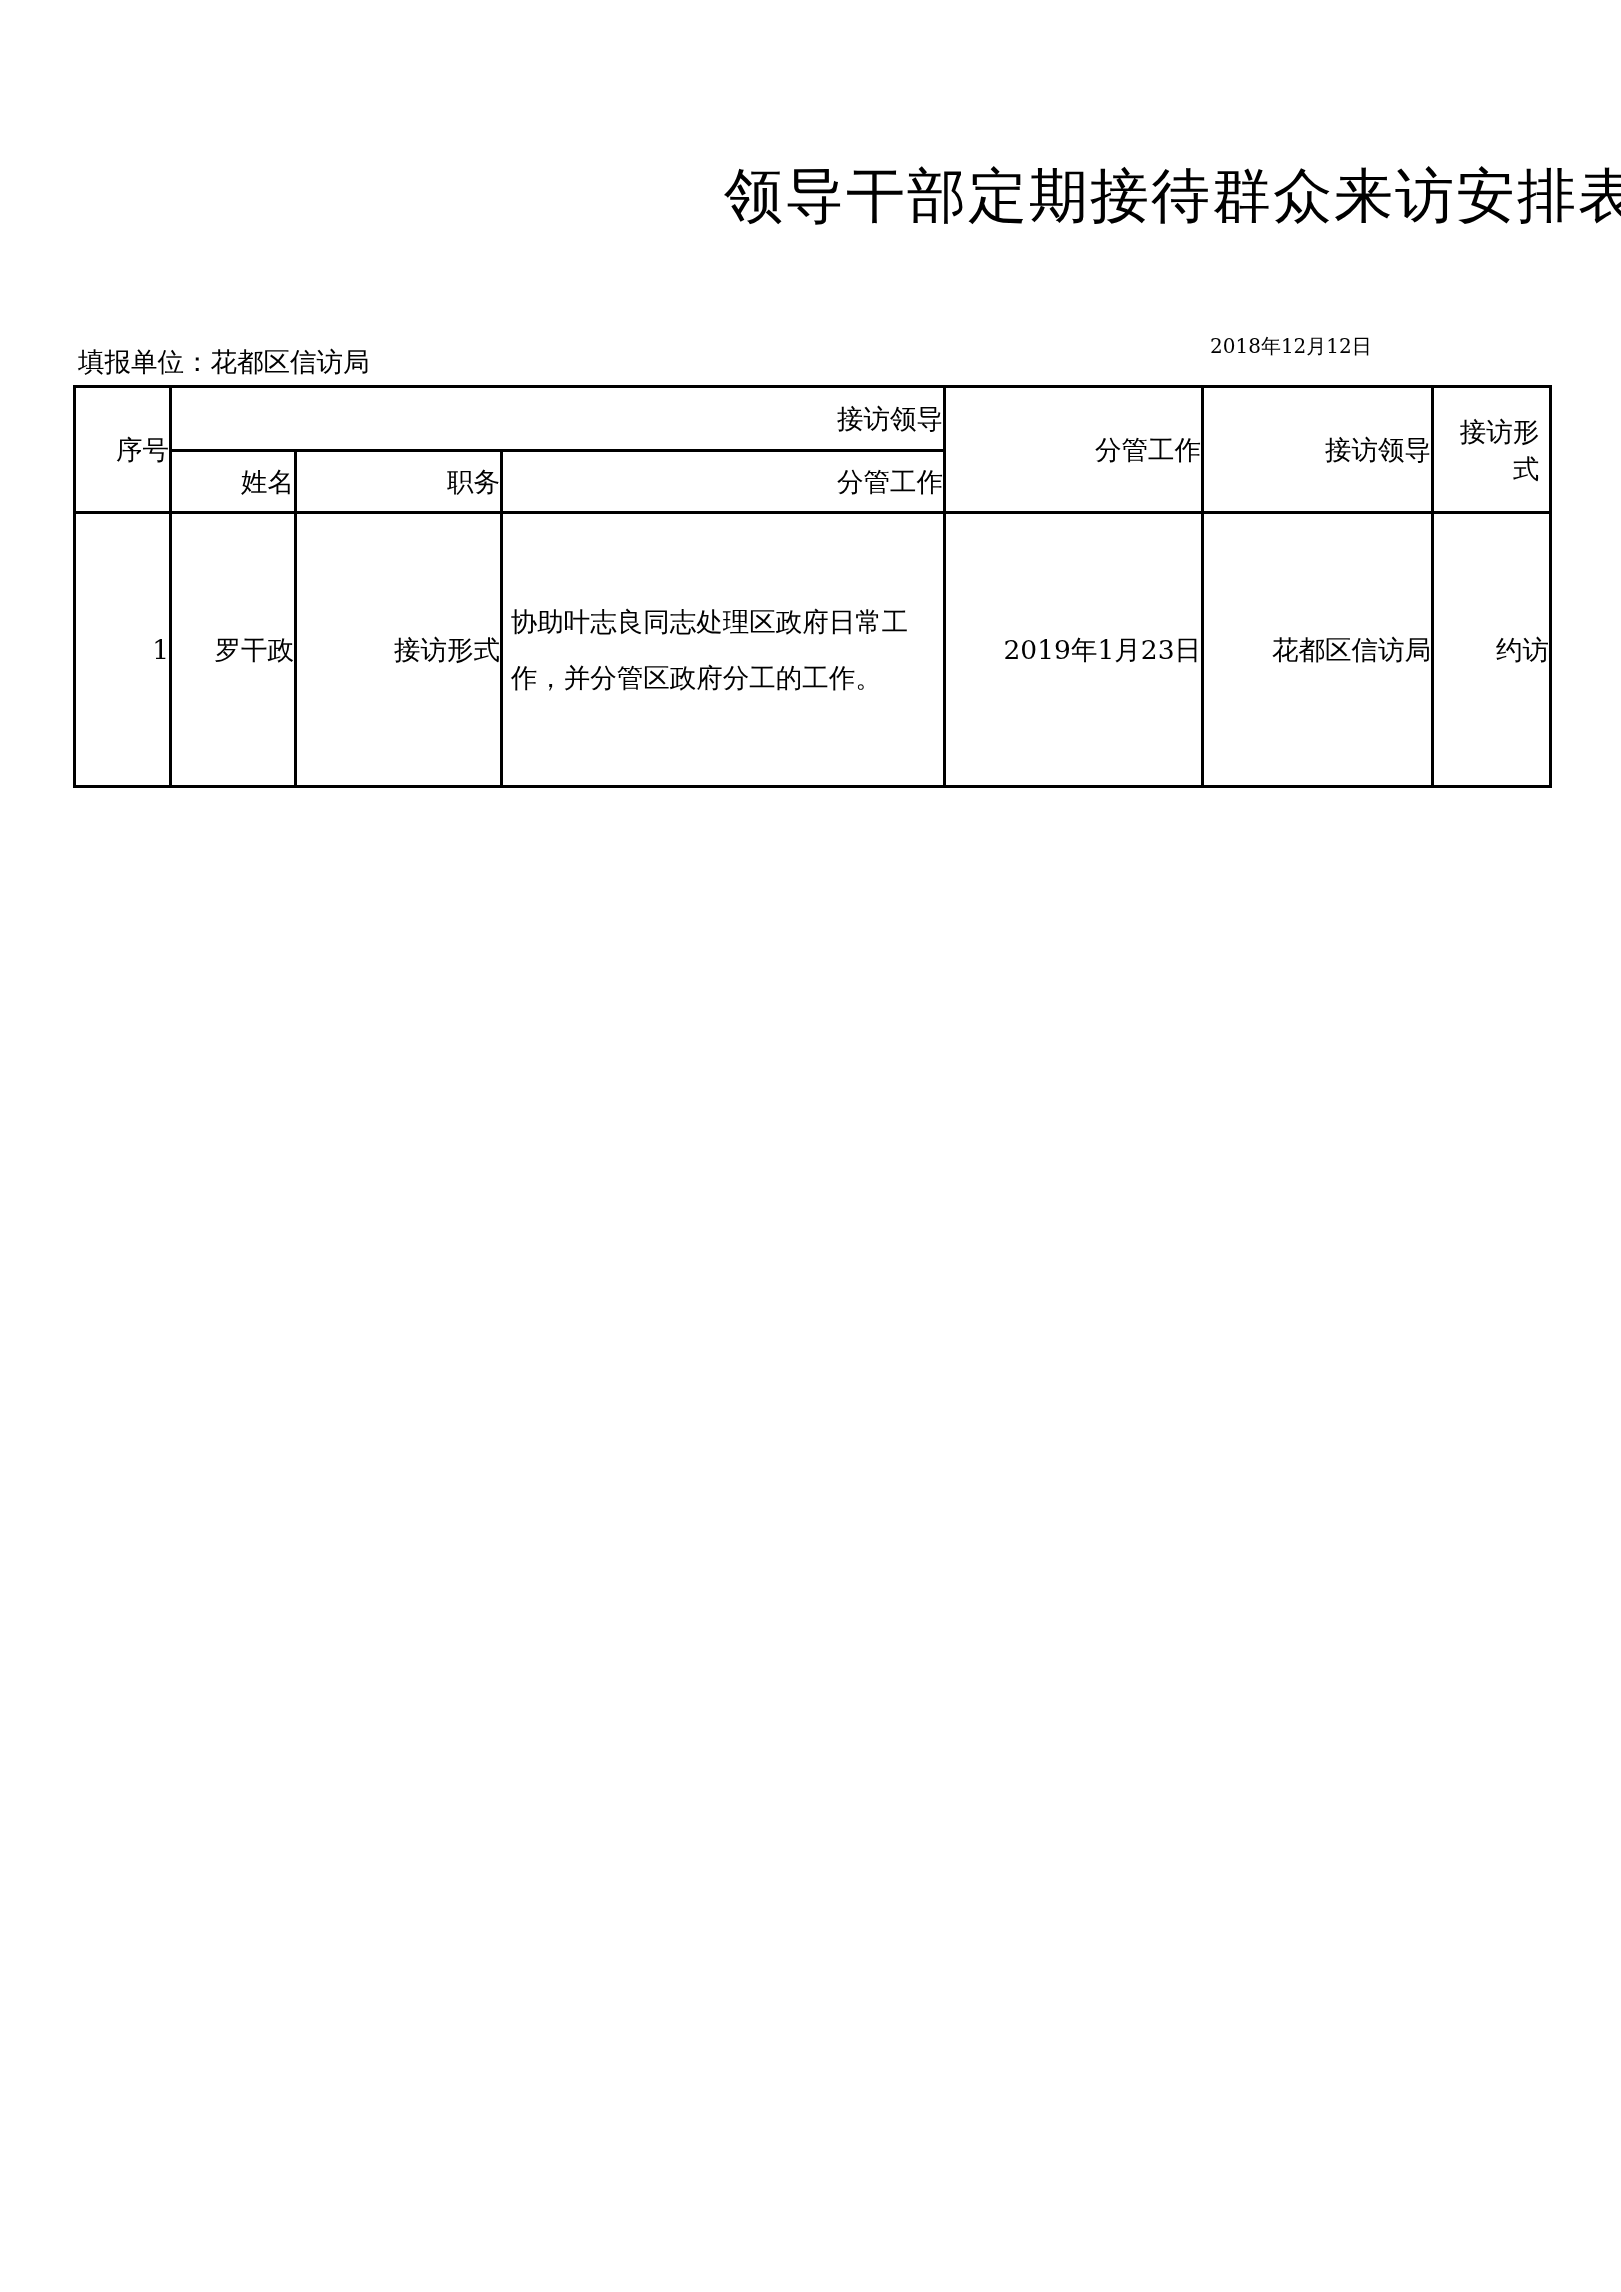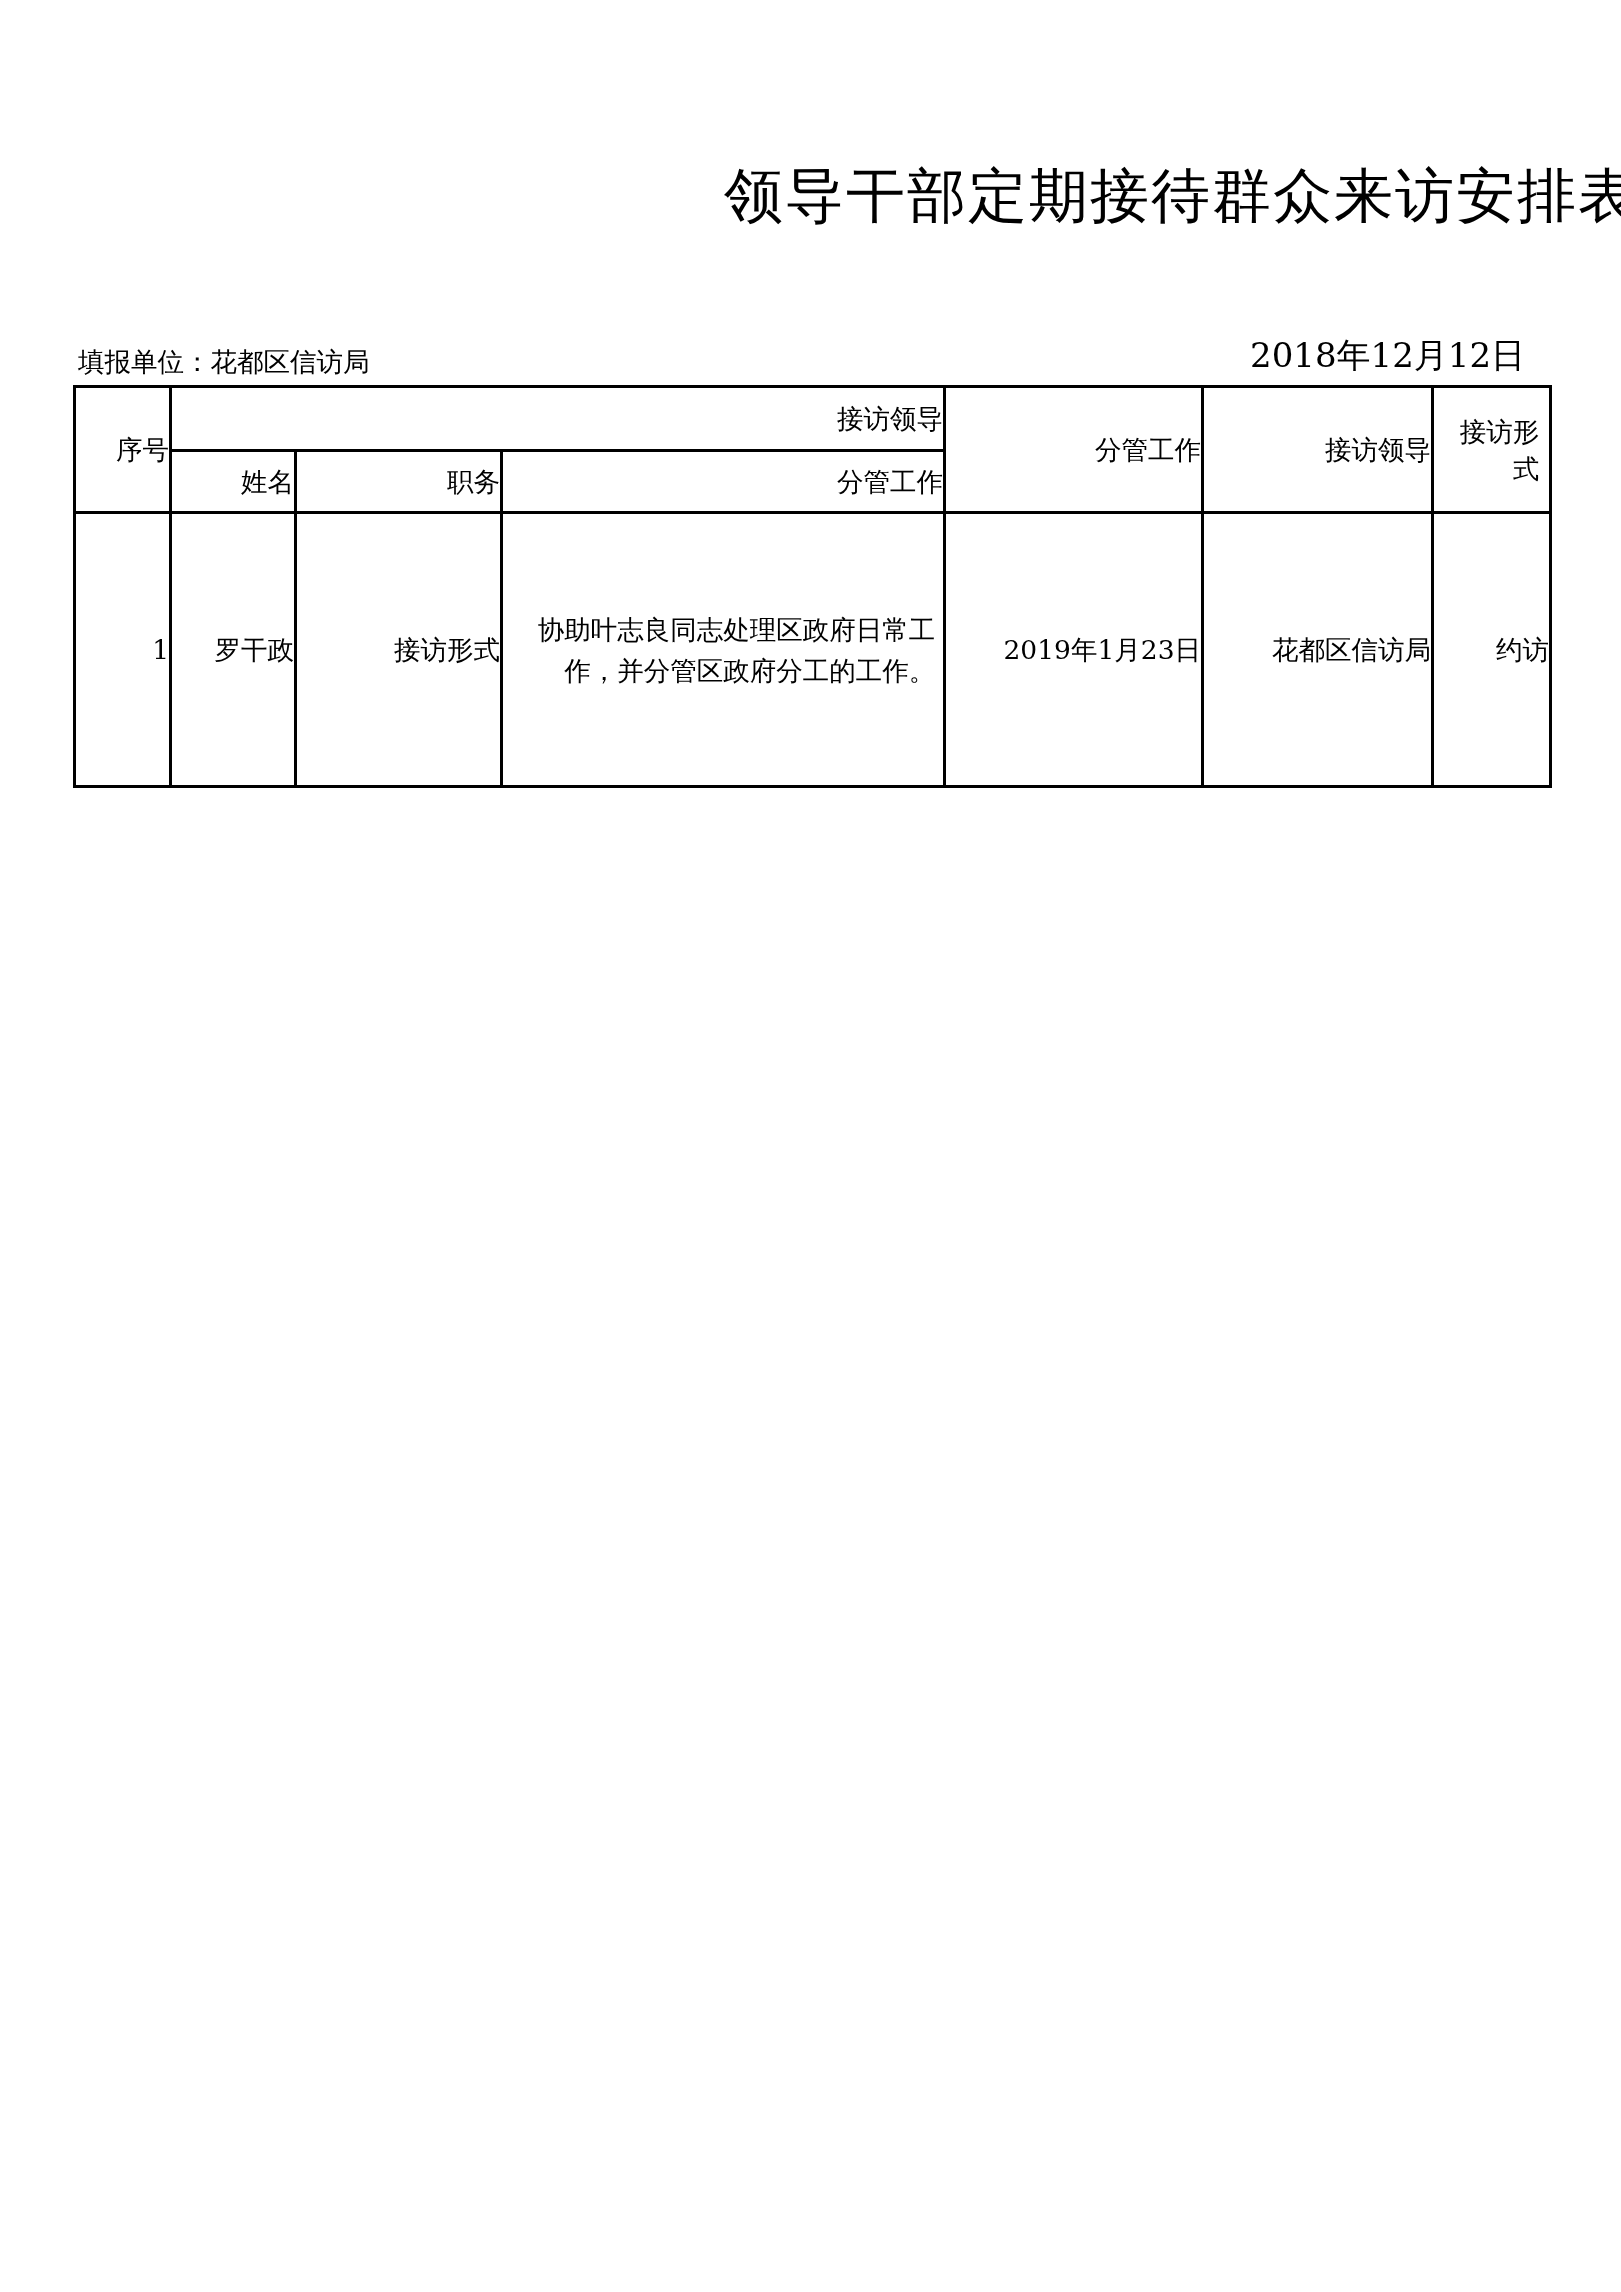--- a/index.html
+++ b/index.html
@@ -1,22 +1,22 @@
 <!DOCTYPE html>
 <html><head>
 <meta charset="utf-8">
 <style>
   html, body { margin:0; padding:0; background:#fff; }
   body { width:1621px; height:2293px; position:relative; font-family:"DejaVu Serif","Liberation Serif",serif; color:#000; }
   .title { position:absolute; left:18px; width:1621px; top:157px; text-align:right; font-family:"DejaVu Sans","Liberation Sans",sans-serif; font-size:59px; letter-spacing:2px; }
   .meta-left { position:absolute; left:78px; top:333px; font-size:26.5px;margin-top:11px; }
-  .meta-right { position:absolute; left:1250px; top:333px; font-size:34px; }
+  .meta-right { position:absolute; left:1210px; top:333px; font-size:20px; }
   table { position:absolute; left:73px; top:385px; border-collapse:collapse; table-layout:fixed; }
   td { border:3.9px solid #000; text-align:right; vertical-align:middle; font-size:26.5px; padding:0; }
-  td.duty { text-align:right; padding:0 7.8px; line-height:41px; }
+  td.duty { text-align:left; padding:0 7.8px; line-height:56px; }
 </style>
 </head>
 <body>
 
 <div class="title">领导干部定期接待群众来访安排表</div>
 <div class="meta-left">填报单位：花都区信访局</div>
 <div class="meta-right">2018年12月12日</div>
 
 <table>
   <colgroup>

